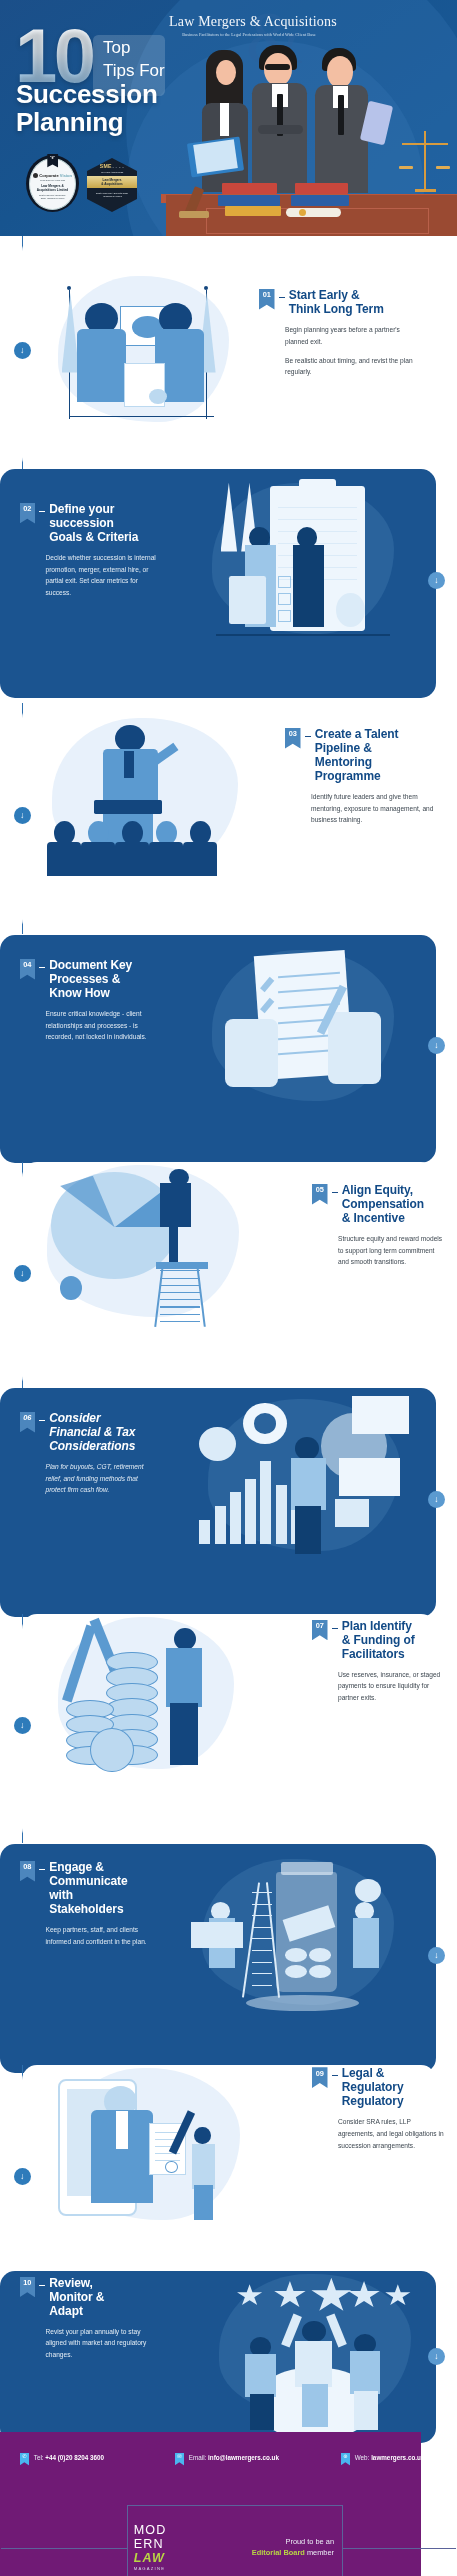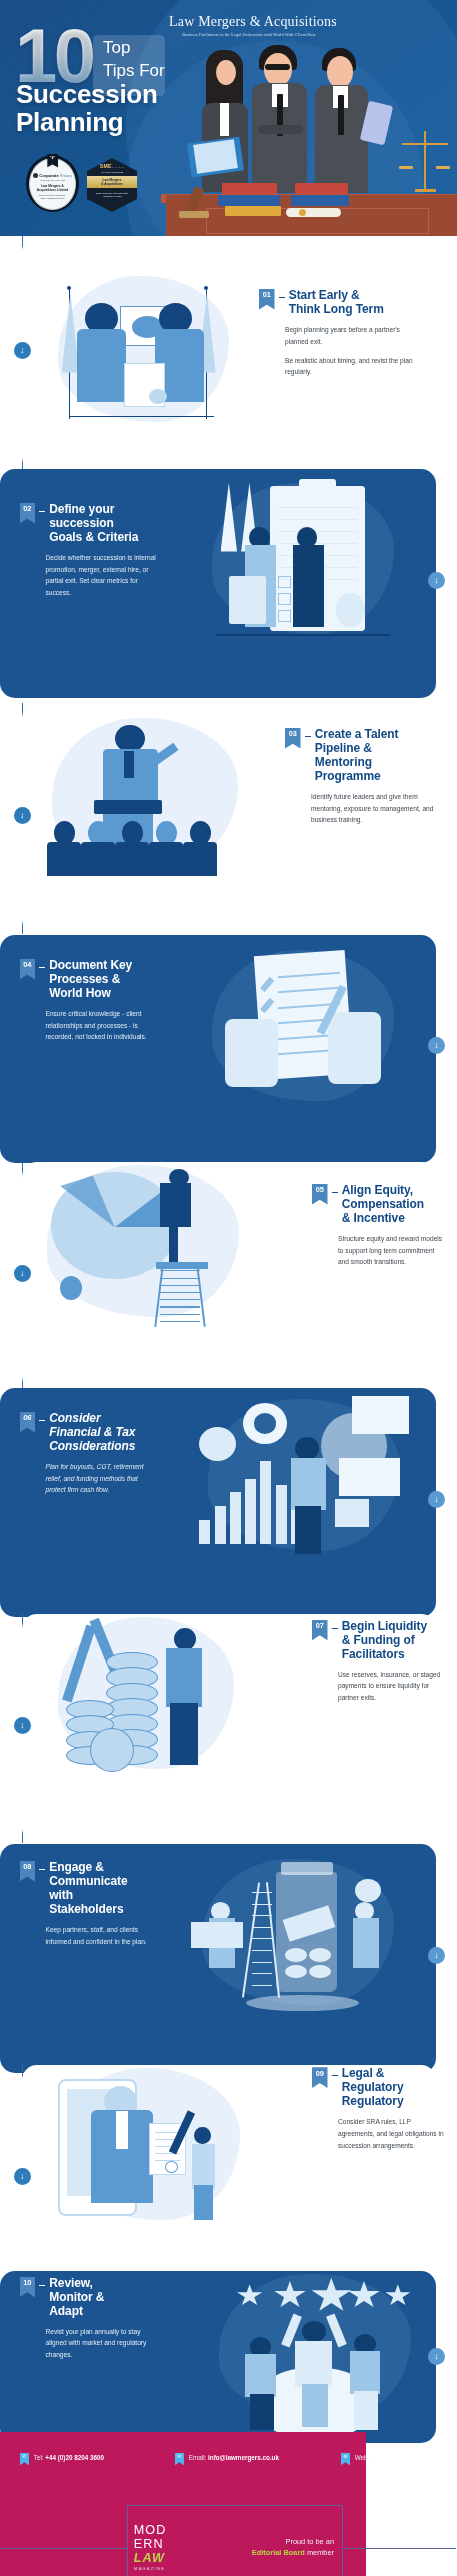--- a/index.html
+++ b/index.html
@@ -177,22 +177,22 @@
   
   .blob {
     position:absolute; background:#e8f1fb; border-radius:48% 52% 42% 58% / 55% 45% 58% 42%;
   }
   .rect { position:absolute; }
   .circ { position:absolute; border-radius:50%; }
   .tri  { position:absolute; clip-path:polygon(50% 0,100% 100%,0 100%); }
 
   
   .footer {
-    position:absolute; left:0; top:2432px; width:366px; height:144px;
-    background:#be185d;
+    position:absolute; left:0; top:2432px; width:421px; height:144px;
+    background:#701a75;
   }
   .contact-row { position:absolute; left:19.5px; top:20.6px; width:424px; display:flex; }
   .contact { display:flex; align-items:flex-start; gap:4.6px; }
   .c-pin {
     width:9.7px; height:13px; background:#4ab6ef;
     clip-path:polygon(0 0,100% 0,100% 100%,50% 74%,0 100%);
     display:flex; align-items:flex-start; justify-content:center; padding-top:1.7px;
     font-size:5.2px; color:#ffffff; line-height:1;
   }
   .c-txt { font-size:6.3px; color:#e9ecf5; line-height:1.25; padding-top:1.7px; white-space:nowrap; }
@@ -471,21 +471,21 @@
       </div>
       <div class="tip-text" style="left: 19.5px; top: 24px; width: 146px;">
         <div class="tip-head">
           <div class="badge-num ondark">
             <span>04</span>
           </div>
           <div class="dash ondark"></div>
           <div class="tip-title ondark">
             <div>Document Key</div>
             <div>Processes &amp;</div>
-            <div>World How</div>
+            <div>Know How</div>
           </div>
         </div>
         <div class="tip-body ondark" style="margin-left: 26px;">
           <p>Ensure critical knowledge - client relationships and processes - is recorded, not locked in individuals.</p>
         </div>
       </div>
     </div>
     <div class="sec" style="position: absolute; left: 0px; top: 1162px; height: 229px;">
       <div class="conn" style="top: 0px; height: 229px; background: rgb(46, 111, 174);"></div>
       <div class="card light" style="top: 0px; height: 229px;"></div>
@@ -593,21 +593,21 @@
         <div class="rect" style="left:60%;top:20%;width:18%;height:34%;background:#5b9ad0;"></div>
         <div class="rect" style="left:62%;top:52%;width:14%;height:36%;background:#13467e;"></div>
       </div>
       <div class="tip-text" style="left: 312px; top: 5.7px; width: 132px;">
         <div class="tip-head">
           <div class="badge-num onlight">
             <span>07</span>
           </div>
           <div class="dash onlight"></div>
           <div class="tip-title onlight">
-            <div>Begin Liquidity</div>
+            <div>Plan Identify</div>
             <div>&amp; Funding of</div>
             <div>Facilitators</div>
           </div>
         </div>
         <div class="tip-body onlight" style="margin-left: 26px;">
           <p>Use reserves, insurance, or staged payments to ensure liquidity for partner exits.</p>
         </div>
       </div>
     </div>
     <div class="sec" style="position: absolute; left: 0px; top: 1844px; height: 229px;">

